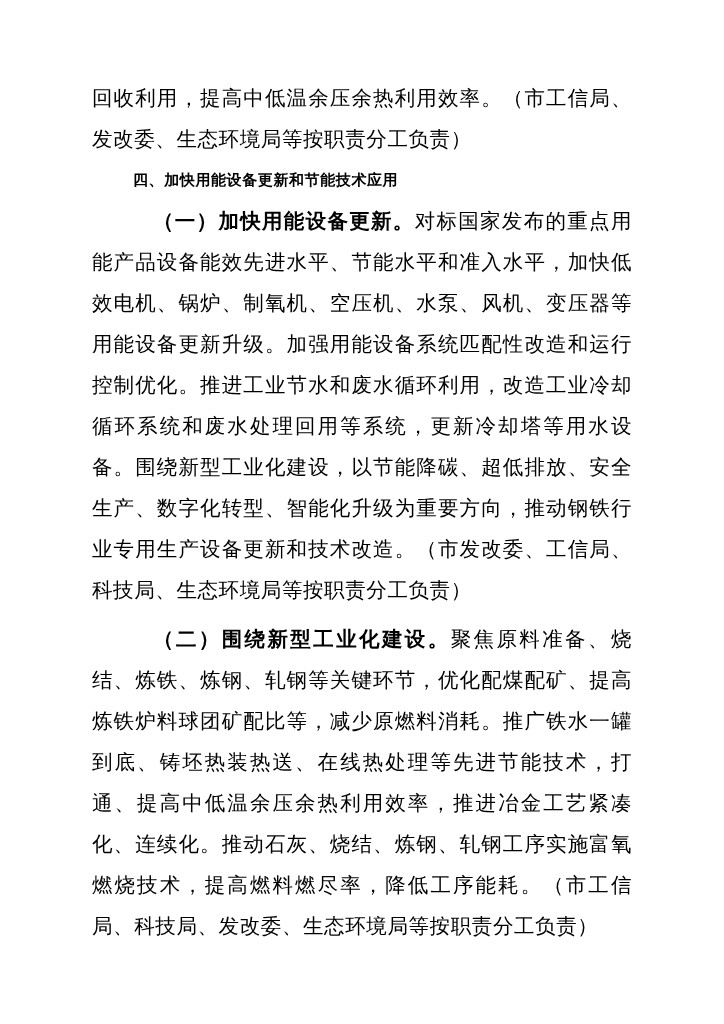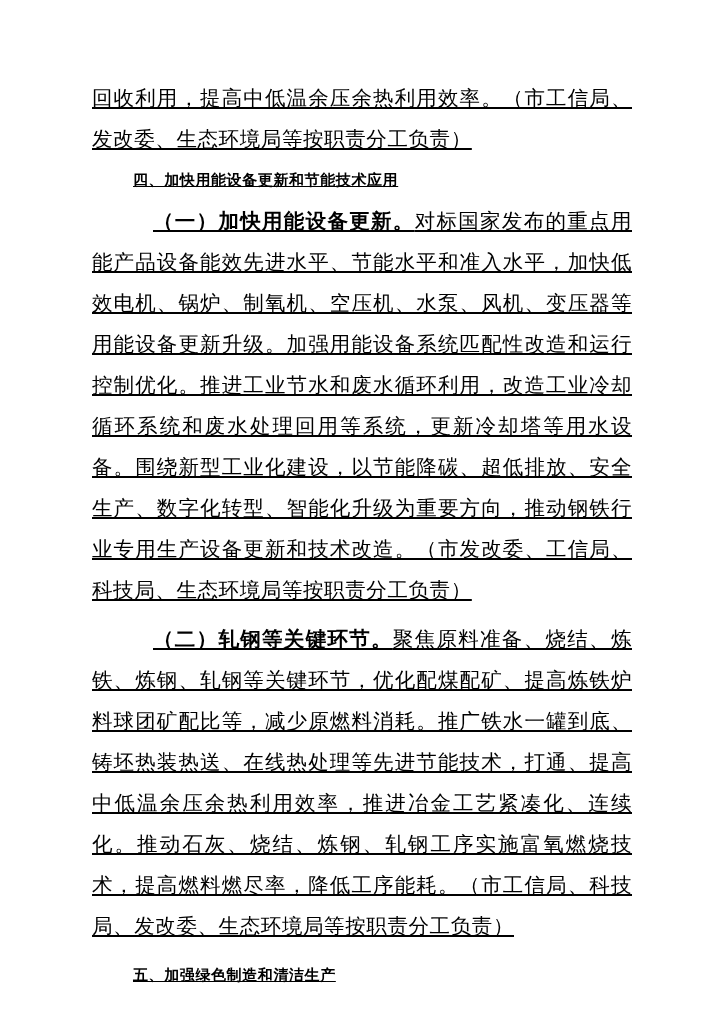--- a/index.html
+++ b/index.html
@@ -14,21 +14,20 @@
     color: #000000;
     overflow: hidden;
   }
   .page {
     position: relative;
     width: 724px;
     height: 1024px;
     box-sizing: border-box;
     padding: 78px 92px 40px 92px;
     background: #ffffff;
-    text-decoration: underline;
   }
   .doc-body {
     font-size: 20.5px;
     line-height: 41px;
     letter-spacing: 0.6px;
     text-align: justify;
     text-justify: inter-ideograph;
   }
   p.para {
     margin: 0 0 0 0;
@@ -66,20 +65,19 @@
   <div class="doc-body">
 
     <p class="para block">回收利用，提高中低温余压余热利用效率。（市工信局、发改委、生态环境局等按职责分工负责）</p>
 
     <h2 class="heading block">四、加快用能设备更新和节能技术应用</h2>
 
     <p class="para indent block"><span class="subhead">（一）加快用能设备更新。</span><span>对标国家发布的重点用能产品设备能效先进水平、节能水平和准入水平，加快低效电机、锅炉、制氧机、空压机、水泵、风机、变压器等用能设备更新升级。加强用能设备系统匹配性改造和运行控制优化。推进工业节水和废水循环利用，改造工业冷却循环系统和废水处理回用等系统，更新冷却塔等用水设备。围绕新型工业化建设，以节能降碳、超低排放、安全生产、数字化转型、智能化升级为重要方向，推动钢铁行业专用生产设备更新和技术改造。（市发改委、工信局、科技局、生态环境局等按职责分工负责）</span></p>
 
     <div class="spacer-sm"></div>
 
-    <p class="para indent block"><span class="subhead">（二）轧钢等关键环节。</span><span>聚焦原料准备、烧结、炼铁、炼钢、轧钢等关键环节，优化配煤配矿、提高炼铁炉料球团矿配比等，减少原燃料消耗。推广铁水一罐到底、铸坯热装热送、在线热处理等先进节能技术，打通、提高中低温余压余热利用效率，推进冶金工艺紧凑化、连续化。推动石灰、烧结、炼钢、轧钢工序实施富氧燃烧技术，提高燃料燃尽率，降低工序能耗。（市工信局、科技局、发改委、生态环境局等按职责分工负责）</span></p>
+    <p class="para indent block"><span class="subhead">（二）围绕新型工业化建设。</span><span>聚焦原料准备、烧结、炼铁、炼钢、轧钢等关键环节，优化配煤配矿、提高炼铁炉料球团矿配比等，减少原燃料消耗。推广铁水一罐到底、铸坯热装热送、在线热处理等先进节能技术，打通、提高中低温余压余热利用效率，推进冶金工艺紧凑化、连续化。推动石灰、烧结、炼钢、轧钢工序实施富氧燃烧技术，提高燃料燃尽率，降低工序能耗。（市工信局、科技局、发改委、生态环境局等按职责分工负责）</span></p>
 
     <div class="spacer-sm"></div>
 
-    <h2 class="heading block">五、加强绿色制造和清洁生产</h2>
 
   </div>
 </div>
 
 </body></html>

